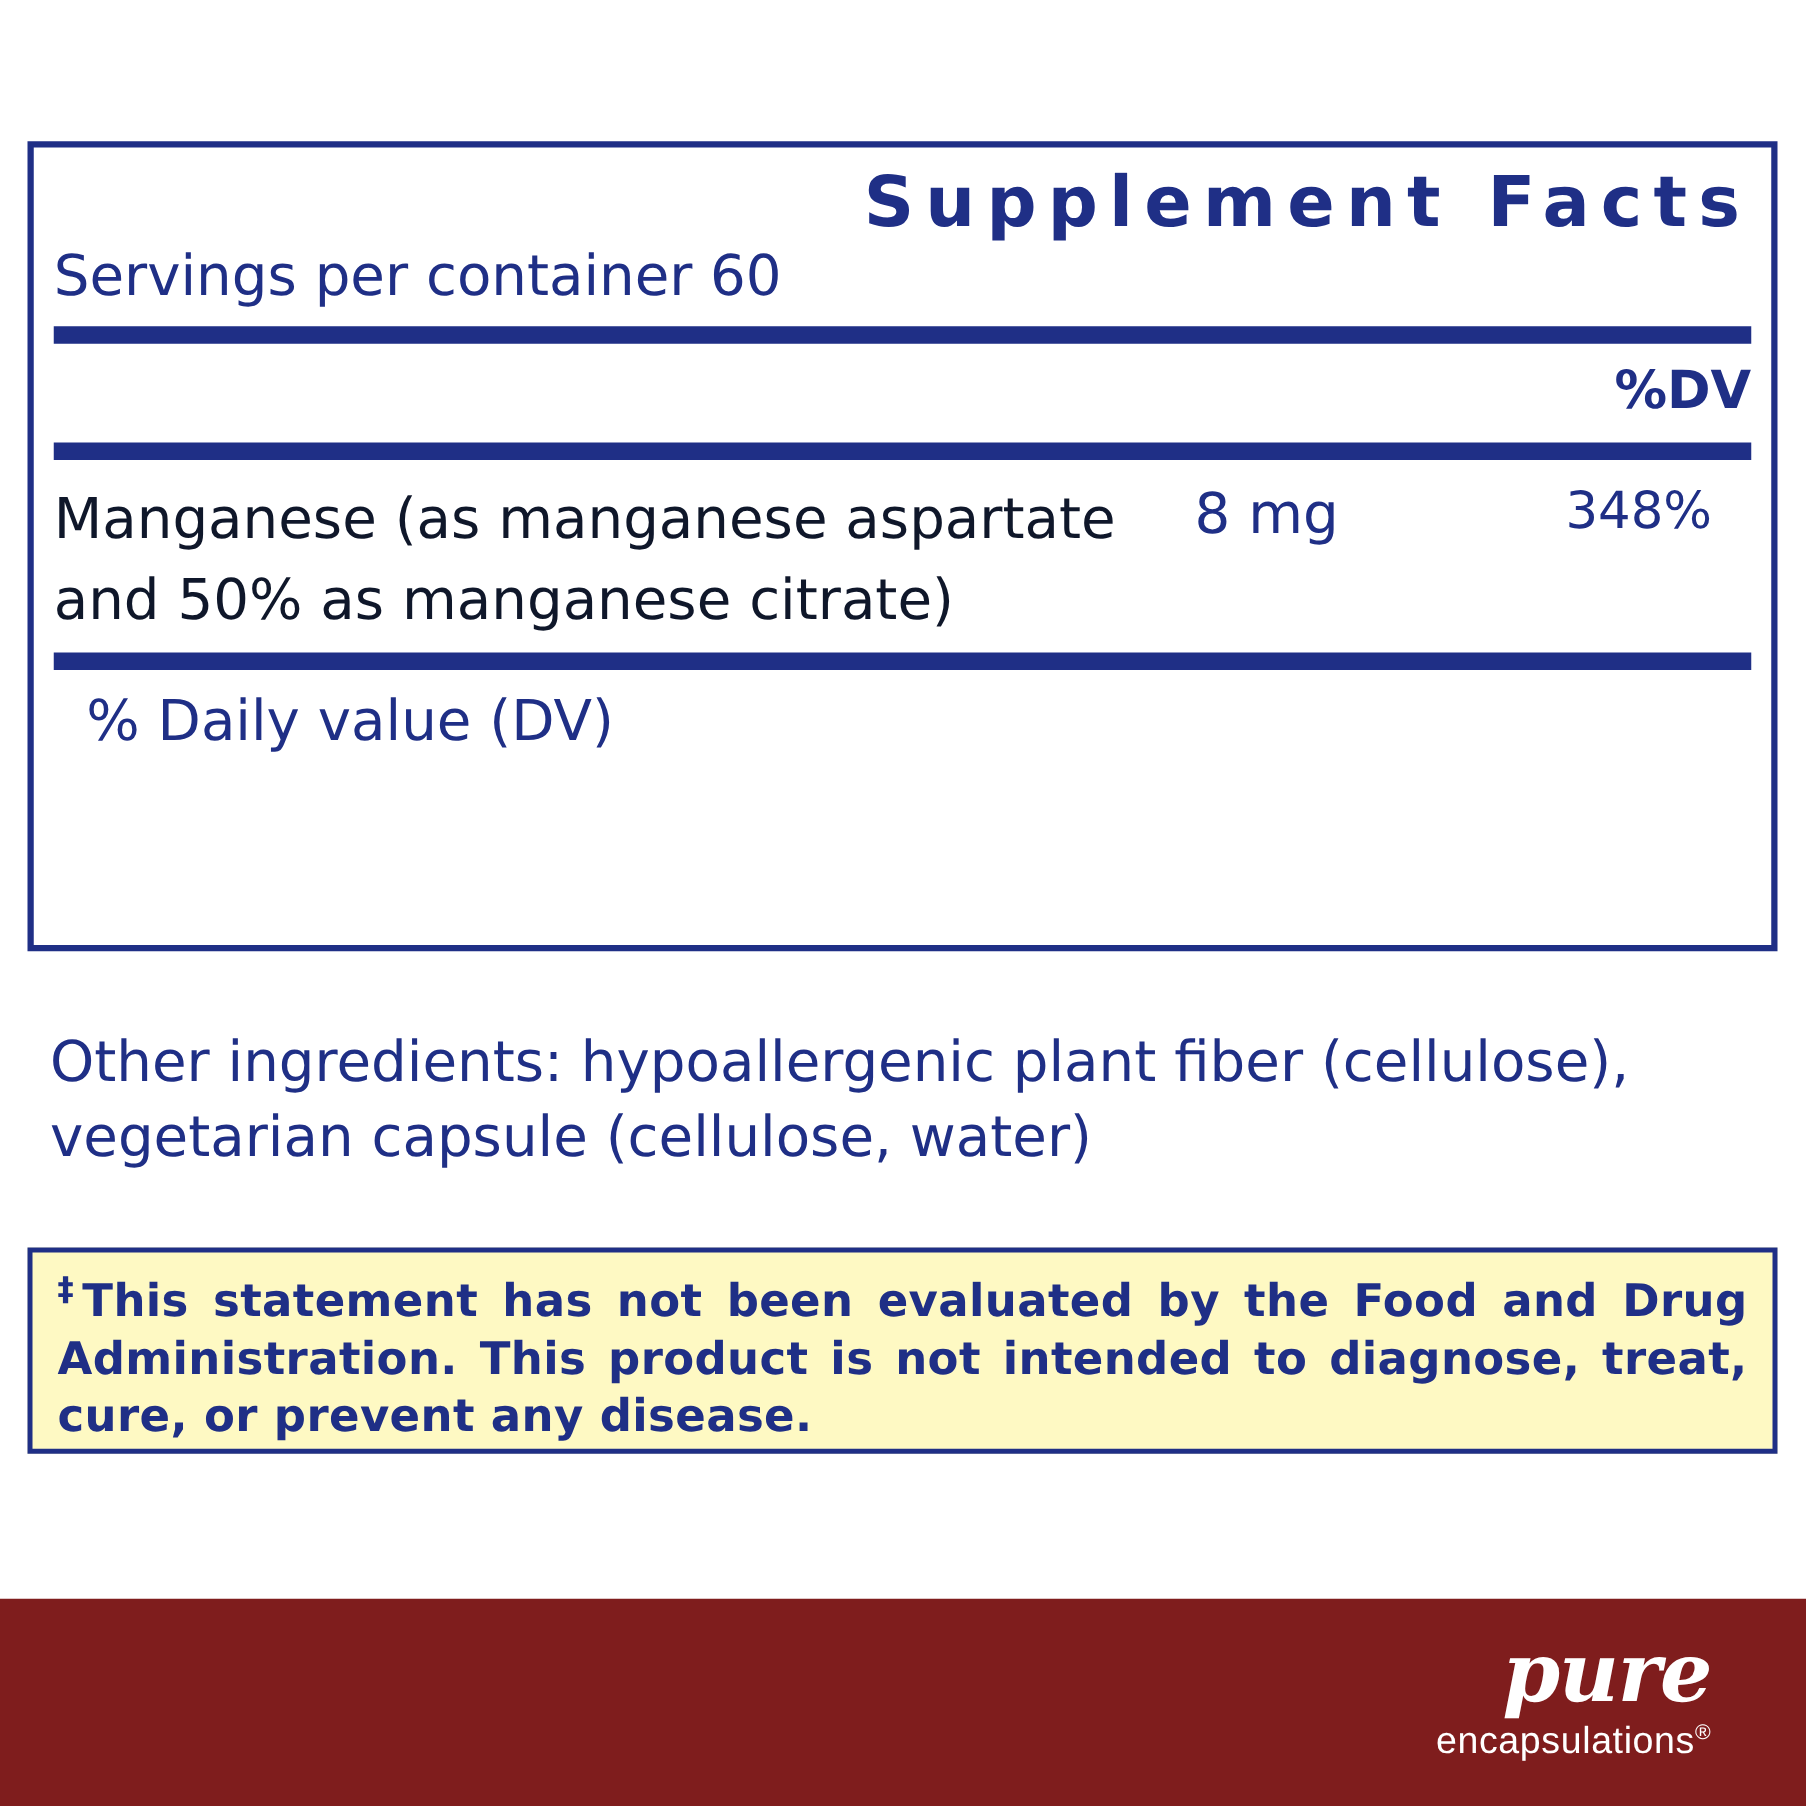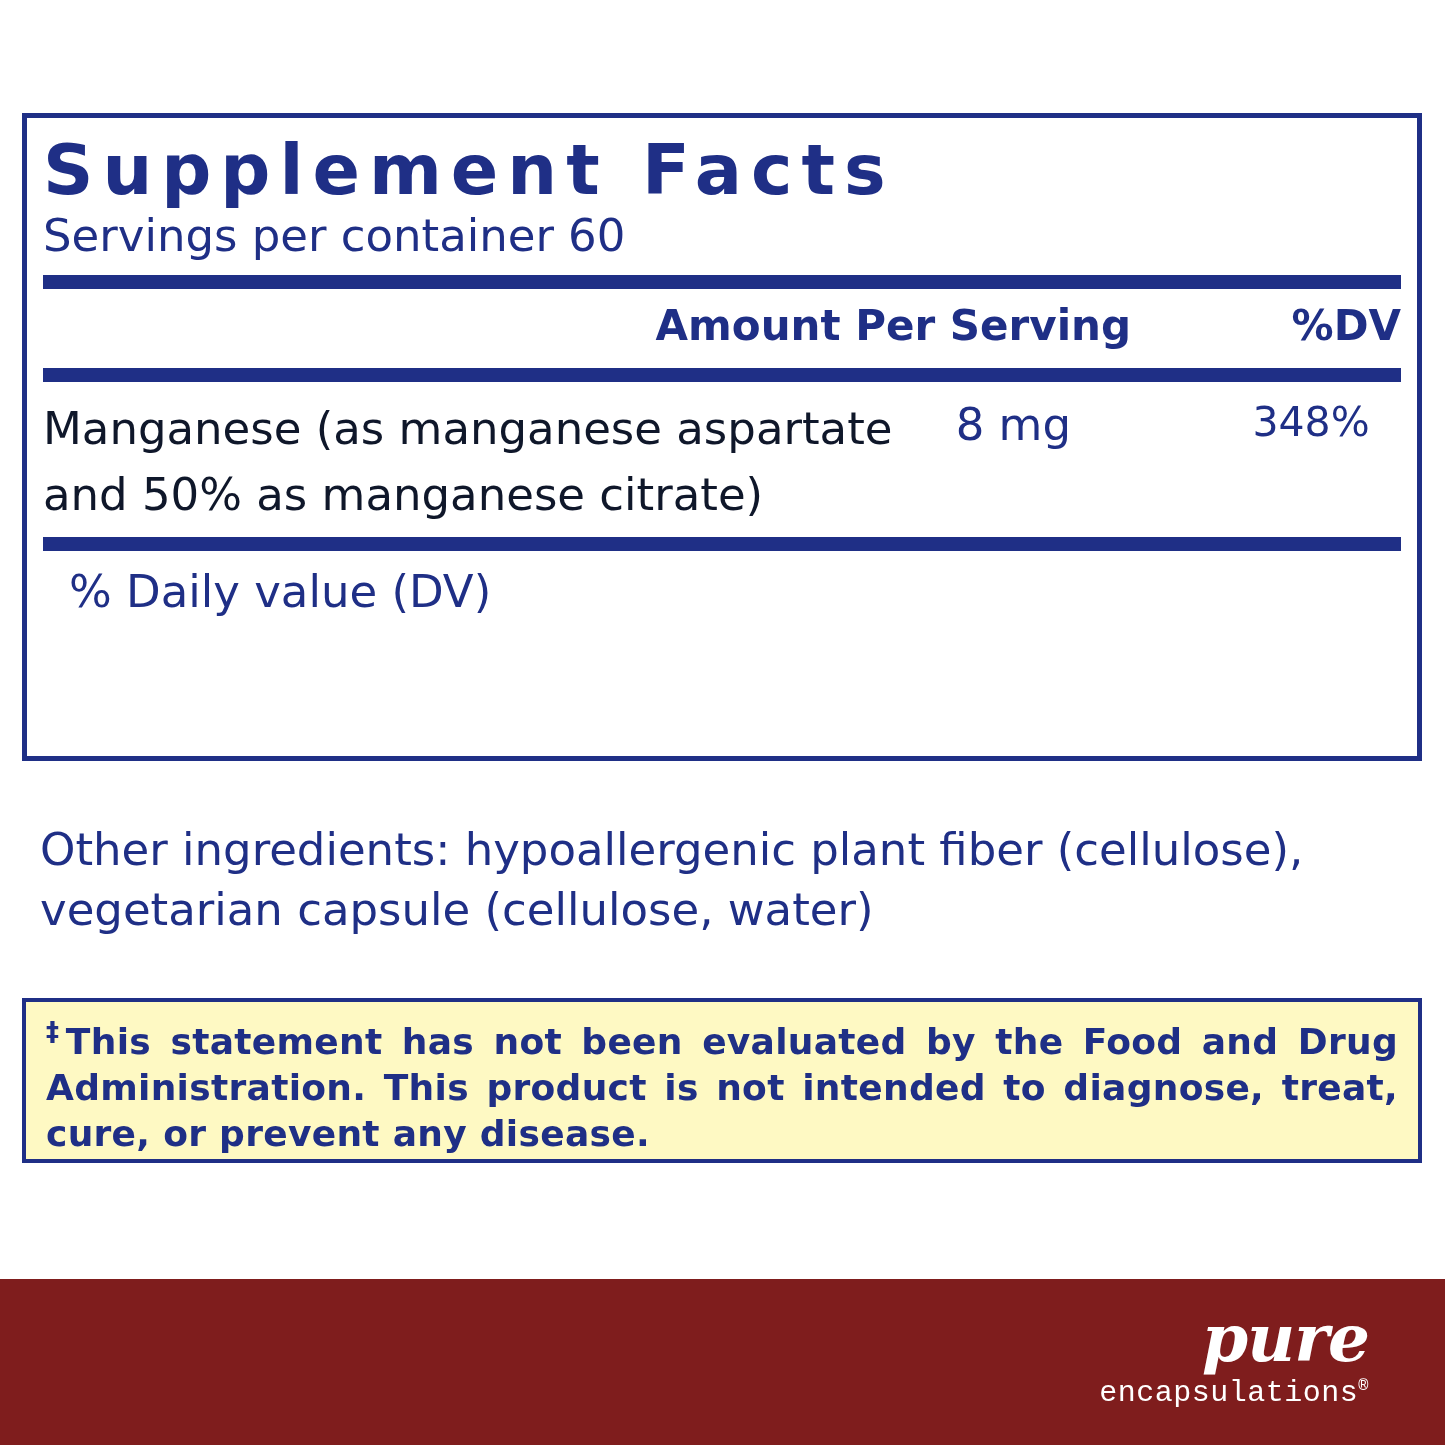--- a/index.html
+++ b/index.html
@@ -34,25 +34,25 @@
   }
   .sf-inner {
     position: absolute;
     left: 16px;
     right: 16px;
     top: 8px;
   }
   .sf-title {
     font-family: "DejaVu Sans", sans-serif;
     font-weight: bold;
-    font-size: 70px;
+    font-size: 56px;
     letter-spacing: 9px;
     color: #1f2f86;
     line-height: 1.05;
-    text-align: left;
+    text-align: right;
     white-space: nowrap;
     margin-top: 8px;
   }
   .serving-line {
     font-size: 45px;
     line-height: 1.24;
     color: #1f2f86;
     letter-spacing: 0px;
     font-weight: 400;
   }
@@ -173,21 +173,21 @@
   }
   .brand-name {
     font-family: "DejaVu Serif", serif;
     font-style: italic;
     font-weight: bold;
     font-size: 66px;
     line-height: 1;
     letter-spacing: -1px;
   }
   .brand-sub {
-    font-family: Liberation Mono, monospace;
+    font-family: Liberation Sans, sans-serif;
     font-size: 30px;
     line-height: 1;
     margin-top: 6px;
     letter-spacing: 0.5px;
   }
   .brand-sub sup {
     font-size: 17px;
     vertical-align: super;
   }
 </style>
@@ -202,21 +202,20 @@
       <div class="sf-title">Supplement Facts</div>
 
 
       <div class="serving-line">
         <span>Servings per container</span><span class="gap"></span><span>60</span>
       </div>
 
       <div class="rule-thick"></div>
 
       <div class="hdr-row">
-        <div class="hdr-amount">Amount Per Serving</div>
         <div class="hdr-dv">%DV</div>
       </div>
 
       <div class="rule-thick second"></div>
 
       <div class="nutrient">
         <div class="nutrient-name">Manganese (as manganese aspartate and 50% as manganese citrate)</div>
         <div class="nutrient-amount">8 mg</div>
         <div class="nutrient-dv">348%</div>
       </div>

